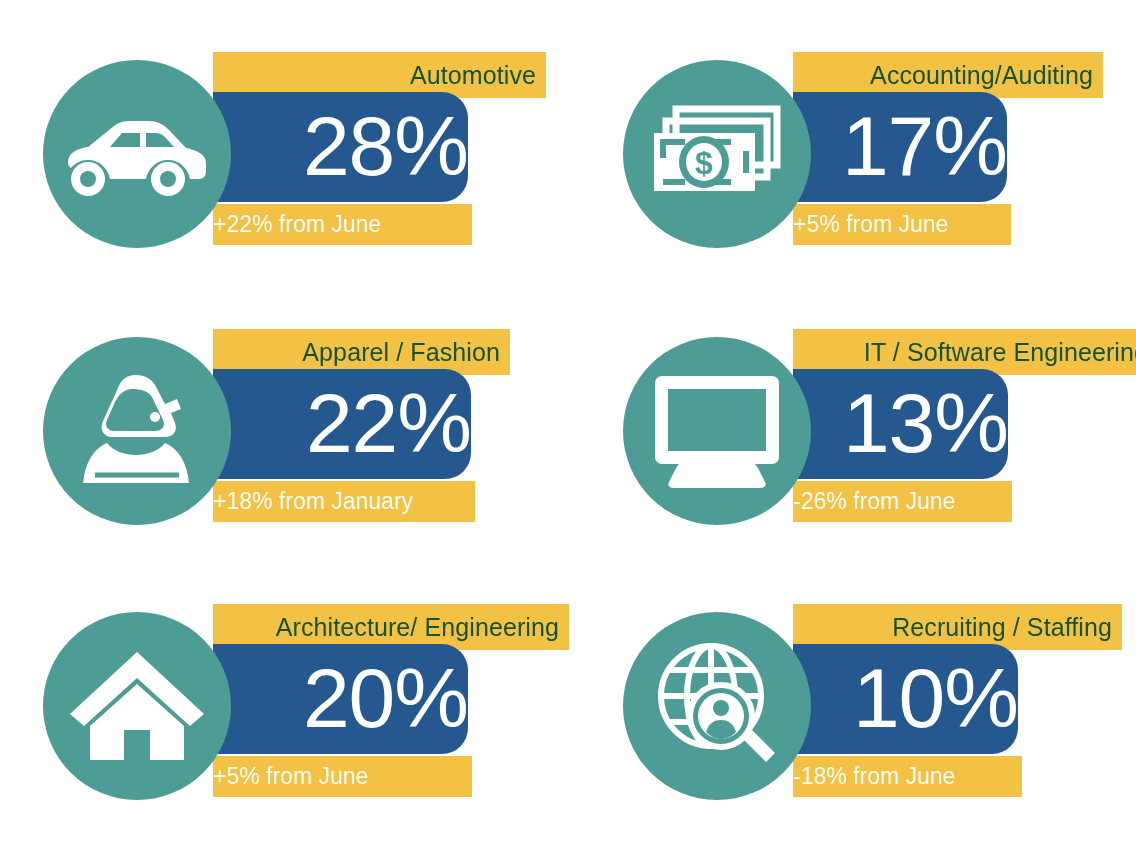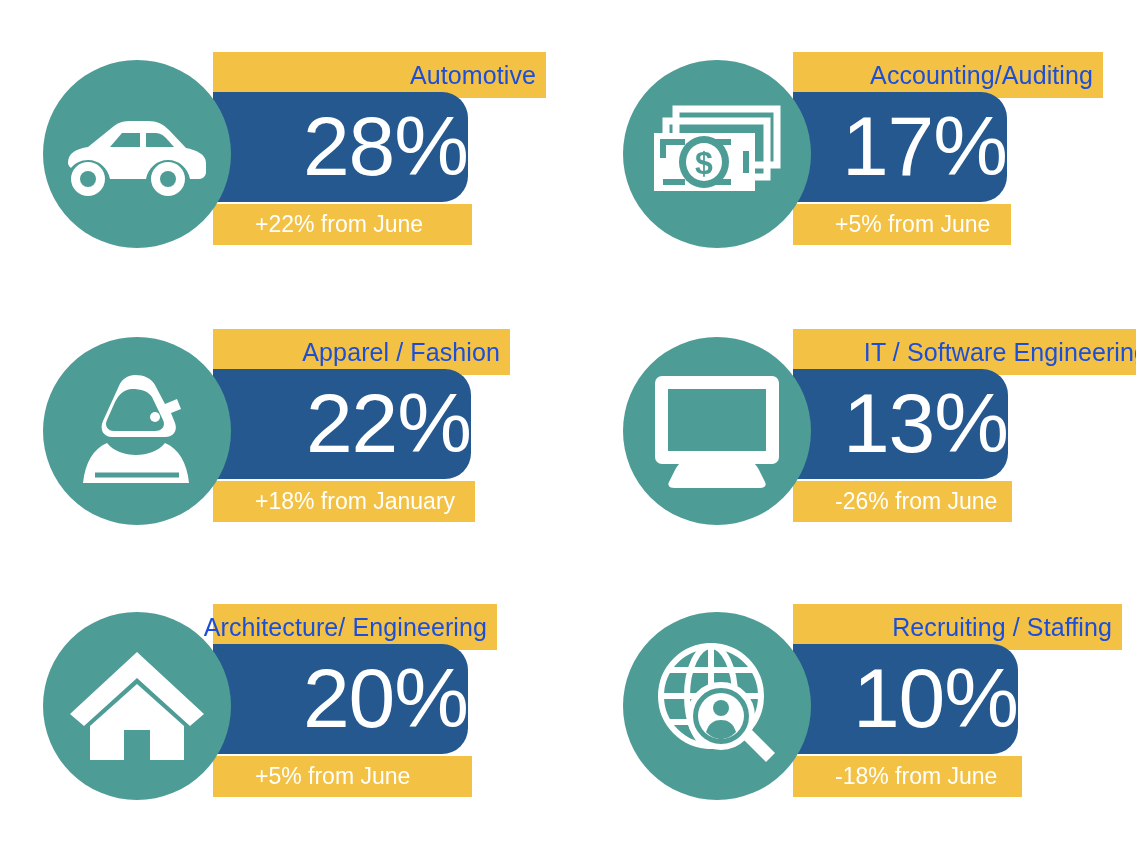--- a/index.html
+++ b/index.html
@@ -39,21 +39,21 @@
     height: 46px;
     background: #F3C244;
     box-sizing: border-box;
     display: flex;
     align-items: center;
     justify-content: flex-end;
     padding-right: 10px;
     z-index: 2;
   }
   .bar-title .label {
-    color: #1d4ed8;
+    color: #14532d;
     font-size: 25px;
     line-height: 1;
     white-space: nowrap;
     letter-spacing: 0.1px;
   }
 
   .bar-value {
     position: absolute;
     left: 170px;
     top: 40px;
@@ -78,21 +78,20 @@
   .bar-delta {
     position: absolute;
     left: 170px;
     top: 152px;
     height: 41px;
     background: #F3C244;
     box-sizing: border-box;
     display: flex;
     align-items: center;
     justify-content: flex-start;
-    padding-left: 42px;
     z-index: 2;
   }
   .bar-delta .delta {
     color: #ffffff;
     font-size: 23px;
     line-height: 1;
     white-space: nowrap;
   }
 
   
@@ -218,21 +217,21 @@
           <svg width="136" height="118" viewBox="0 0 136 118" fill="none">
       <rect x="6" y="4" width="124" height="88" rx="7" fill="#ffffff"></rect>
       <rect x="19" y="17" width="98" height="62" fill="#4E9C96"></rect>
       <path d="M26 98 C30 90 36 86 46 86 L90 86 C100 86 106 90 110 98 L116 110
                C118 114 115 116 111 116 L25 116 C21 116 18 114 20 110 Z" fill="#ffffff"></path>
     </svg>
         </span>
       </div>
     </div>
     <div class="card" id="card-4">
-      <div class="bar-title" style="width:284px">
+      <div class="bar-title" style="width:356px">
         <span class="label">Architecture/ Engineering</span>
       </div>
       <div class="bar-value" style="width:255px">
         <span class="value">20%</span>
       </div>
       <div class="bar-delta" style="width:259px">
         <span class="delta">+5% from June</span>
       </div>
       <div class="icon-circle">
         <span class="icon-glyph">

